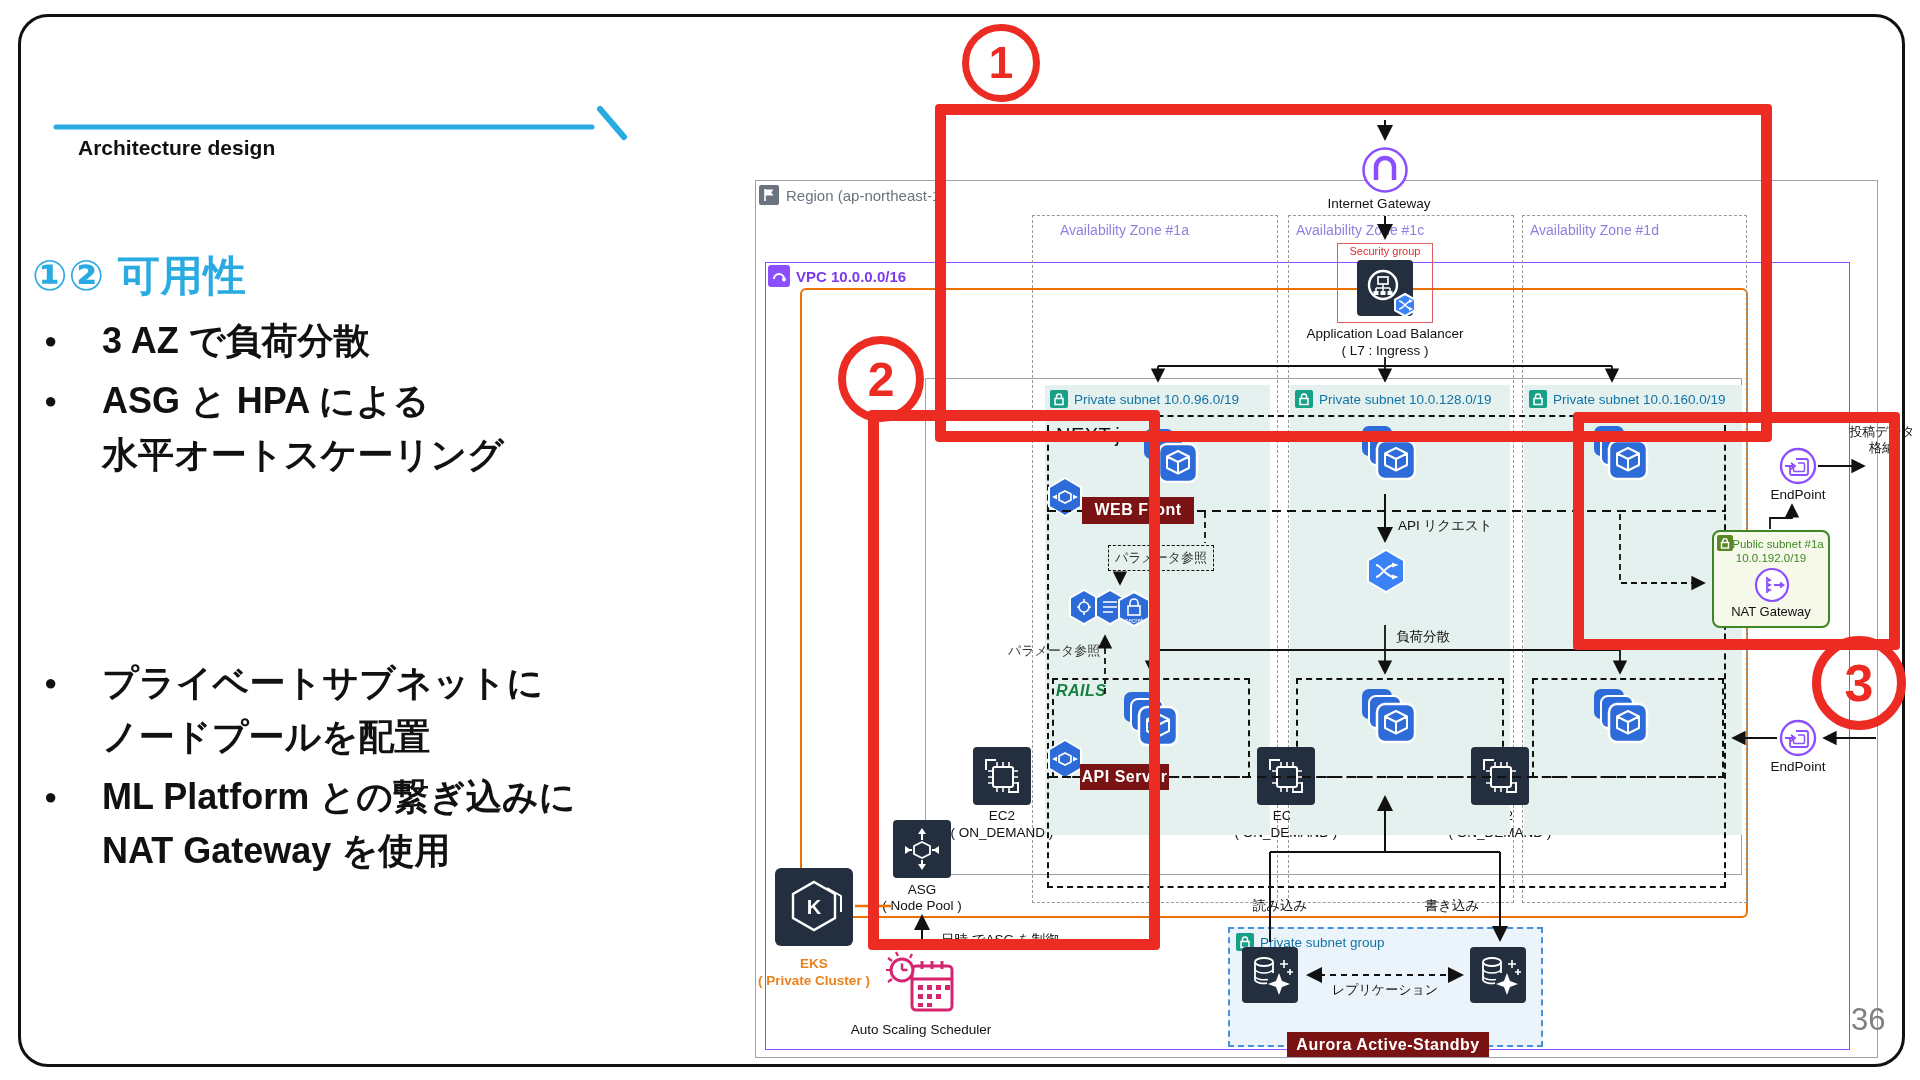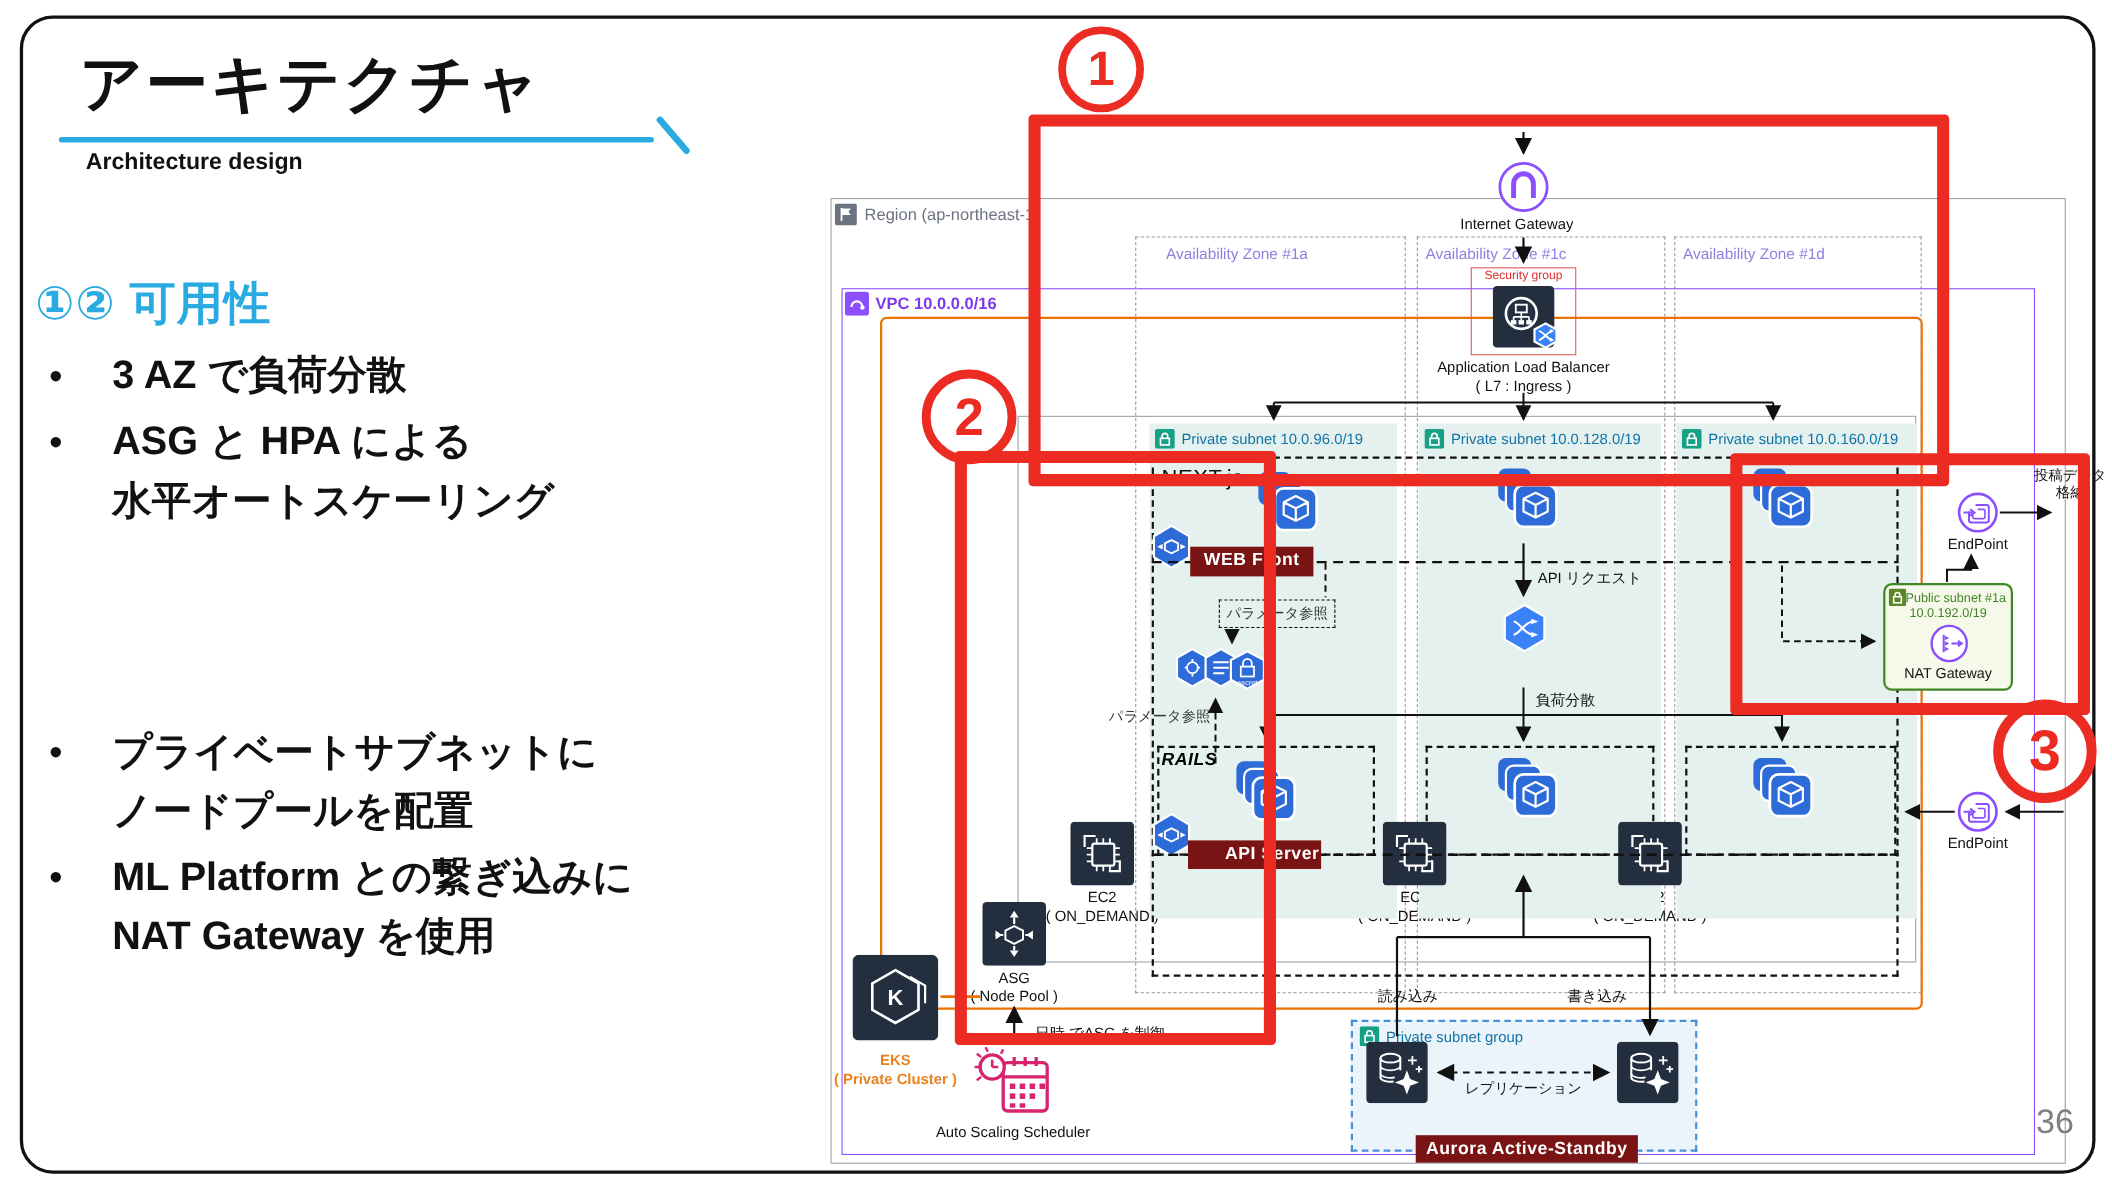--- a/index.html
+++ b/index.html
@@ -32,21 +32,20 @@
               display:flex;align-items:center;justify-content:center;color:#EC2B23;font-weight:800;background:transparent;}
   #connectors{position:absolute;left:0;top:0;width:1920px;height:1080px;z-index:6;pointer-events:none;}
   #pagenum{position:absolute;left:1851px;top:1002px;font-size:31px;color:#7F7F7F;}
 </style>
 </head>
 <body>
 
 <div id="stage">
   <div id="frame"></div>
 
-  <div id="title">アーキテクチャ</div>
   <svg class="abs" style="left:50px;top:103px;z-index:2" width="590" height="45">
     <line x1="6" y1="24" x2="542" y2="24" stroke="#29ABE2" stroke-width="5" stroke-linecap="round"></line>
     <line x1="550" y1="6" x2="574" y2="34" stroke="#29ABE2" stroke-width="6" stroke-linecap="round"></line>
   </svg>
   <div id="subtitle">Architecture design</div>
 
   <div class="abs" style="left:32px;top:248px;width:680px;">
     <div class="sec-heading">①② 可用性</div>
     <ul class="bullets">
       <li>
@@ -193,21 +192,21 @@
       <path d="M18,13 V16 M18,26 V29 M11,21 H14 M22,21 H25" stroke="#fff" stroke-width="1.6"></path>
     <path d="M44,4 L58,12 L58,30 L44,38 L30,30 L30,12 Z" fill="#2D6BD8" stroke="#fff" stroke-width="2"></path>
     <path d="M37,16 H51 M37,21 H51 M37,26 H47" stroke="#fff" stroke-width="1.7"></path>
     <path d="M68,6 L83,14 L83,32 L68,40 L53,32 L53,14 Z" fill="#2D6BD8" stroke="#fff" stroke-width="2"></path>
     <rect x="62" y="20" width="12" height="9" fill="none" stroke="#fff" stroke-width="1.6"></rect>
       <path d="M64,20 V17 a4,4 0 0 1 8,0 V20" fill="none" stroke="#fff" stroke-width="1.6"></path>
     <text x="68" y="37" font-size="6.5" fill="#fff" text-anchor="middle">secret</text>
   </svg>
   <div class="lbl lbl-left" style="left:1008px;top:643px;width:110px;font-size:13px;color:#333;z-index:6;">パラメータ参照</div>
 
-  <div class="abs" style="left:1056px;top:682px;z-index:6;font-size:16px;font-weight:800;color:#000000;font-style:italic;letter-spacing:.5px;">RAILS</div>
+  <div class="abs" style="left:1056px;top:682px;z-index:6;font-size:16px;font-weight:800;color:#15803d;font-style:italic;letter-spacing:.5px;">RAILS</div>
 
   <svg class="icon" style="left:1120px;top:688px" width="62" height="62">
     <rect x="4" y="4" width="30" height="30" rx="7" fill="#2D6BD8"></rect>
       <rect x="11" y="11" width="32" height="32" rx="7" fill="#2D6BD8" stroke="#fff" stroke-width="2"></rect>
       <rect x="19" y="19" width="38" height="38" rx="8" fill="#2D6BD8" stroke="#fff" stroke-width="2.5"></rect>
     <path d="M38 26 L49 31.5 L49 43 L38 48.5 L27 43 L27 31.5 Z M27 31.5 L38 37 L49 31.5 M38 37 L38 48.5" fill="none" stroke="#fff" stroke-width="2" stroke-linejoin="round"></path>
   </svg>
   <div class="lbl" style="left:1101px;top:751px;width:100px;">Pod</div>
   <svg class="icon" style="left:1358px;top:685px" width="62" height="62">
     <rect x="4" y="4" width="30" height="30" rx="7" fill="#2D6BD8"></rect>
@@ -223,21 +222,21 @@
     <path d="M38 26 L49 31.5 L49 43 L38 48.5 L27 43 L27 31.5 Z M27 31.5 L38 37 L49 31.5 M38 37 L38 48.5" fill="none" stroke="#fff" stroke-width="2" stroke-linejoin="round"></path>
   </svg>
   <div class="lbl" style="left:1571px;top:750px;width:100px;">Pod</div>
 
   <svg class="icon" style="left:1044px;top:738px" width="42" height="42">
     <path d="M21,2 L37,11.5 L37,30.5 L21,40 L5,30.5 L5,11.5 Z" fill="#2D6BD8" stroke="#fff" stroke-width="2"></path>
     <path d="M21,15 L27,18 L27,24 L21,27 L15,24 L15,18 Z" fill="none" stroke="#fff" stroke-width="1.7"></path>
     <path d="M8,21 L13,18.5 V23.5 Z M34,21 L29,18.5 V23.5 Z" fill="#fff"></path>
   </svg>
   <div class="lbl" style="left:1034px;top:780px;width:60px;">HPA</div>
-  <div class="badge" style="left:1080px;top:764px;width:89px;height:26px;padding-left:32px;">API Server</div>
+  <div class="badge" style="left:1080px;top:764px;width:89px;height:26px;">API Server</div>
 
   <svg class="icon" style="left:1363px;top:548px" width="46" height="46">
     <path d="M23,2 L41,12.5 L41,33.5 L23,44 L5,33.5 L5,12.5 Z" fill="#3B82F6" stroke="#fff" stroke-width="2"></path>
     <path d="M13,29 C18,29 23,17 31,17 M13,17 C18,17 23,29 31,29" stroke="#fff" stroke-width="2" fill="none"></path>
     <path d="M29,14.5 L35.5,17 L29,19.5 Z M29,26.5 L35.5,29 L29,31.5 Z" fill="#fff"></path>
   </svg>
   <div class="lbl" style="left:1325px;top:592px;width:120px;">Internal LB</div>
   <div class="lbl" style="left:1325px;top:609px;width:120px;">( L7 : Ingress )</div>
   <div class="lbl lbl-left" style="left:1398px;top:518px;z-index:6;">API リクエスト</div>
   <div class="lbl lbl-left" style="left:1396px;top:629px;z-index:6;">負荷分散</div>

